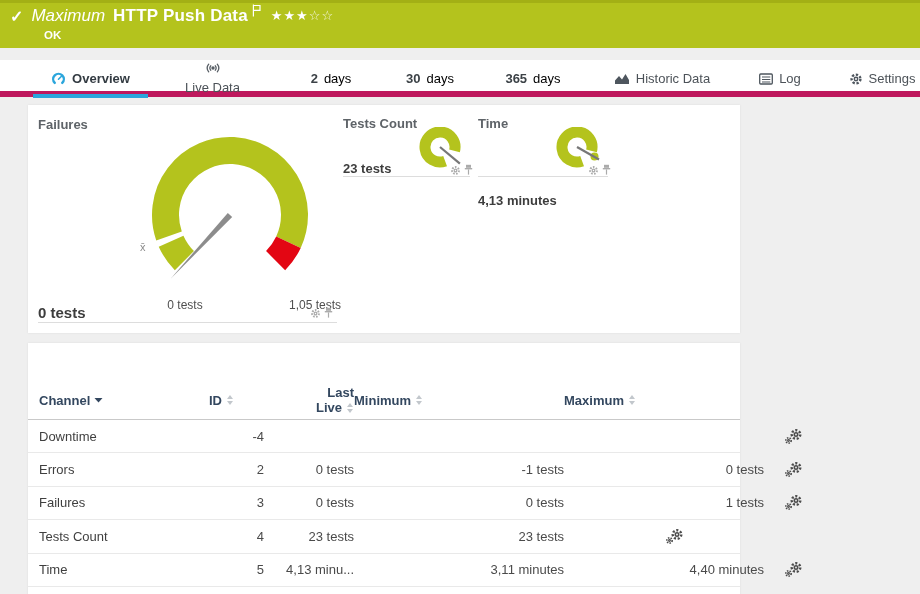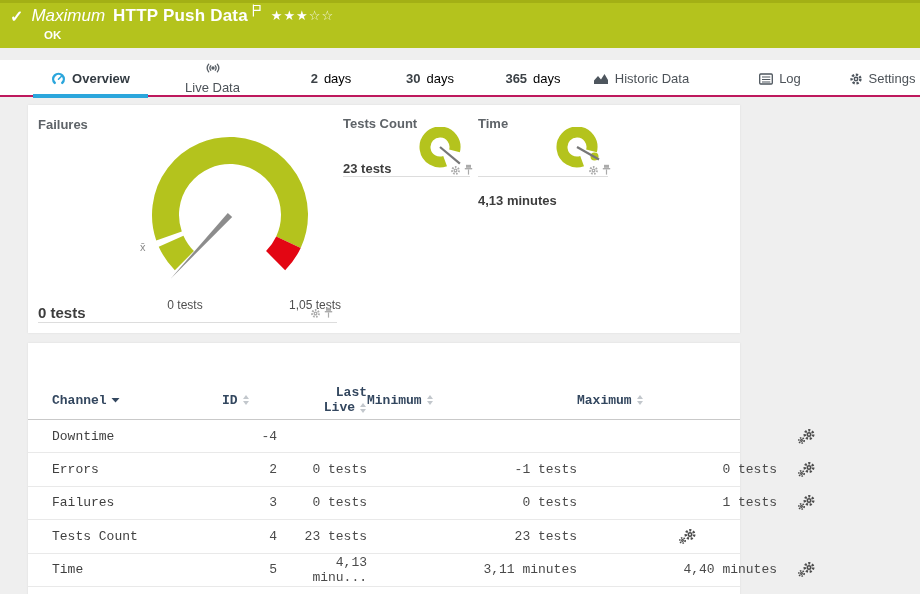--- a/index.html
+++ b/index.html
@@ -14,21 +14,21 @@
   .check { font-size:16px; font-weight:bold; margin-right:8px; }
   .sensor-label { font-style:italic; font-size:17px; margin-right:8px; }
   .sensor-title { font-weight:bold; font-size:17px; letter-spacing:.2px; }
   .flag { margin:-8px 10px 0 4px; }
   .stars { font-size:13px; letter-spacing:1px; margin-top:-2px; }
   .stars .empty { opacity:.85; }
   .status-ok { position:absolute; left:44px; top:29px; color:#fff; font-size:11.5px; font-weight:bold; }
 
   
   .tabbar { position:absolute; left:0; top:60px; width:920px; height:37px; background:#fff;
-    border-bottom:2px solid #be185d; }
+    border-bottom:6px solid #be185d; }
   .tab { position:absolute; top:0; height:37px; display:flex; align-items:center; justify-content:center;
     gap:6px; font-size:13px; color:#4c5258; cursor:pointer; }
   .tab .num { font-weight:bold; color:#3c4247; }
   .tab .lbl { color:#000000; }
   .tab.active { color:#333b42; font-weight:bold; }
   .tab.active::after { content:""; position:absolute; left:0; bottom:-1px; width:100%; height:4px; background:#2ba6dc; }
 
   
   .card { position:absolute; left:28px; width:712px; background:#fff; box-shadow:0 0 2px rgba(0,0,0,.08); }
   .card1 { top:105px; height:228px; }
@@ -37,21 +37,21 @@
   .sec-label { font-size:13px; font-weight:bold; color:#5e6368; }
   .sec-value { font-size:13px; font-weight:bold; color:#3d3d3d; }
   .axis-label { font-size:12px; color:#4f4f4f; text-align:center; }
   .divider { position:absolute; height:1px; background:#ddd; }
   .iconpair { position:absolute; display:flex; gap:3px; align-items:center; }
   .xbar { font-size:11px; color:#8a8a8a; }
   .big-value { font-size:15px; font-weight:bold; color:#3d3d3d; }
 
   
   .tgrid { display:grid; grid-template-columns:170px 55px 90px 210px 200px 1fr;
-    padding-left:24px; padding-right:17px; align-items:center;font-family:Liberation Mono, monospace; }
+    padding-left:11px; padding-right:17px; align-items:center; }
   .thead { margin-top:38px; height:39px; border-bottom:1px solid #c9c9c9;
     color:#33475f; font-size:13px; font-weight:bold; }
   .thead .hcell { display:flex; align-items:center; gap:4px; }
   .h-right { justify-content:flex-start; }
   .h-pad { padding-right:12px; }
   .lastval-h { text-align:right; line-height:15px; }
   .lastval-h .l2 { display:flex; align-items:center; gap:4px; justify-content:flex-end; }
   .trow { height:33.4px; border-bottom:1px solid #e9e9e9; font-size:13px; color:#4a4a4a; cursor:pointer; }
   .trow .cname { color:#3f3f3f; }
   .cell-r { text-align:right; }
@@ -96,21 +96,21 @@
     <span class="lbl">days</span>
   </div>
   <div class="tab" style="left:394px;width:72px;">
     <span class="num">30</span>
     <span class="lbl">days</span>
   </div>
   <div class="tab" style="left:492px;width:82px;">
     <span class="num">365</span>
     <span class="lbl">days</span>
   </div>
-  <div class="tab" style="left:580px;width:122px;">
+  <div class="tab" style="left:601px;width:122px;">
     <svg width="16" height="13" viewBox="0 0 16 13">
         <path d="M1,12 V8.5 L5,4 L8,7.5 L11.5,2 L15,8 V12 Z" fill="#4e565e"></path>
       </svg>
     <span>Historic Data</span>
   </div>
   <div class="tab" style="left:749px;width:62px;">
     <svg width="14" height="12" viewBox="0 0 14 12">
         <rect x="0.7" y="1" width="12.6" height="10" rx="1" fill="none" stroke="#4e565e" stroke-width="1.3"></rect>
         <path d="M3,4 H11.3 M3,6.5 H11.3 M3,9 H11.3" stroke="#4e565e" stroke-width="1.1"></path>
       </svg>

